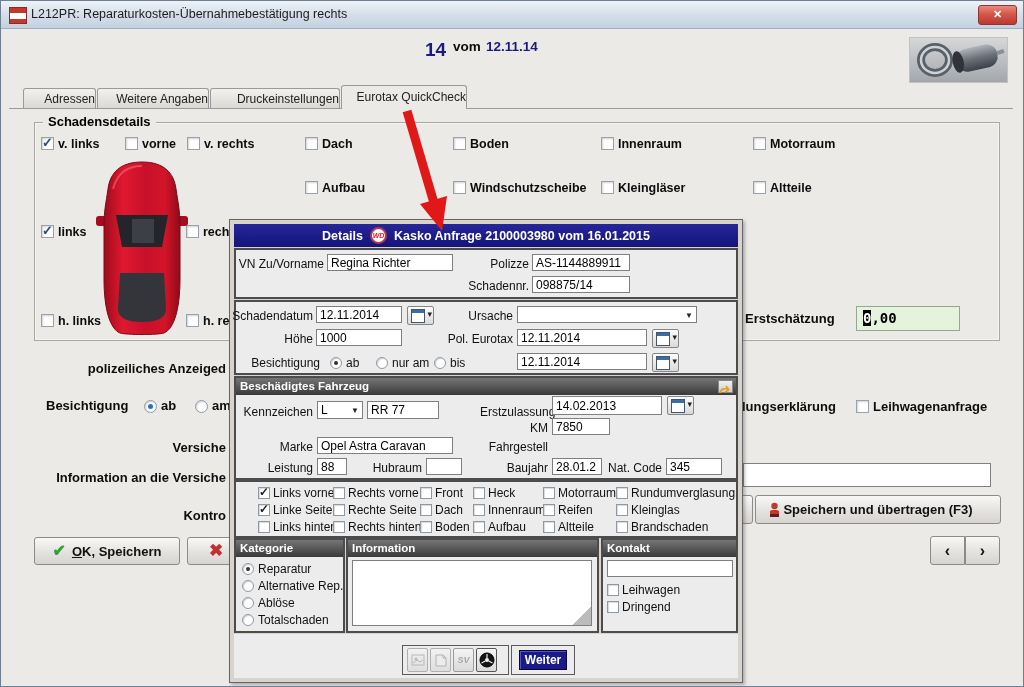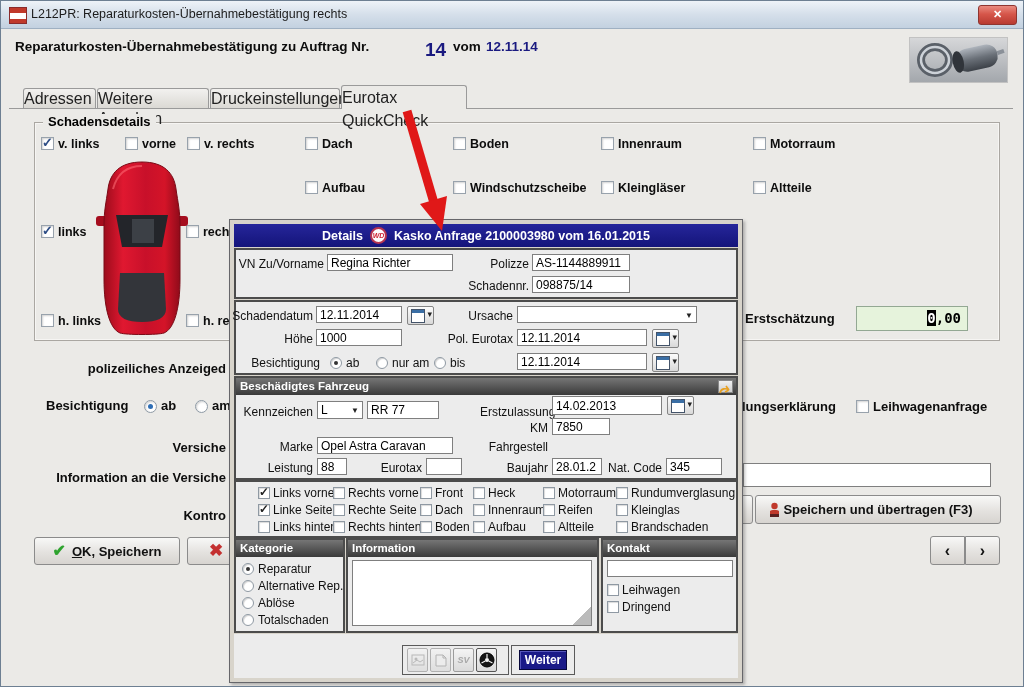--- a/index.html
+++ b/index.html
@@ -13,59 +13,58 @@
   
   .lbl{position:absolute;font-size:12.5px;font-weight:bold;color:#0d0d0d;white-space:nowrap;}
   .dlbl{position:absolute;font-size:12px;color:#111;white-space:nowrap;text-align:right;}
   .inp{position:absolute;background:#fff;border:1px solid #7f7f7f;font:12px "Liberation Sans",sans-serif;padding:1px 3px;box-sizing:border-box;height:17px;}
   .btn{position:absolute;background:linear-gradient(#f8f8f7,#e4e2df 55%,#d7d4d0);border:1px solid #8b8b8b;border-radius:3px;box-sizing:border-box;text-align:center;font-size:13px;font-weight:bold;color:#111;}
   .cb{position:absolute;width:13px;height:13px;background:#fff;border:1px solid #98a2ac;box-shadow:inset 1px 1px 2px rgba(0,0,0,.18);box-sizing:border-box;}
   .cb.on::after{content:"✓";position:absolute;left:0;top:-3px;font-size:13px;font-weight:bold;color:#2d4d85;}
   .rad{position:absolute;width:13px;height:13px;border-radius:50%;background:#fff;border:1px solid #8e9aa5;box-shadow:inset 1px 1px 2px rgba(0,0,0,.18);box-sizing:border-box;}
   .rad.on::after{content:"";position:absolute;left:3px;top:3px;width:5px;height:5px;border-radius:50%;background:#2e6eb5;}
   
-  .tab{position:absolute;top:87px;height:20px;background:linear-gradient(#f2f1ef,#dbd9d4);border:1px solid #9a9a9a;border-bottom:none;border-radius:3px 3px 0 0;font-size:16px;color:#222;text-align:left;line-height:20px;box-sizing:border-box;z-index:1;}
+  .tab{position:absolute;top:87px;height:20px;background:linear-gradient(#f2f1ef,#dbd9d4);border:1px solid #9a9a9a;border-bottom:none;border-radius:3px 3px 0 0;font-size:12px;color:#222;text-align:right;line-height:20px;box-sizing:border-box;z-index:1;}
   .tab.active{top:84px;height:24px;background:#ebeae7;z-index:3;}
   .tabline{position:absolute;left:8px;right:10px;top:107px;border-top:1px solid #9a9a9a;z-index:2;}
   .groupbox{position:absolute;left:33px;top:121px;width:964px;height:217px;border:1px solid #aaa7a2;box-shadow:inset 0 0 0 1px #f6f5f3;}
   .legend{position:absolute;left:42px;top:113px;background:#ebeae7;padding:0 5px;font-size:13px;font-weight:bold;z-index:2;}
   
   .dialog{position:absolute;left:228px;top:218px;width:512px;height:462px;background:#d8d4cb;border:1px solid #66666a;box-shadow:2px 2px 3px rgba(60,60,60,.35);z-index:10;}
   .dtitle{position:absolute;left:4px;top:4px;width:504px;height:23px;background:linear-gradient(#26269a,#14147a);display:flex;align-items:center;justify-content:center;gap:7px;color:#fff;font-size:12.5px;font-weight:bold;}
   .dlogo{width:17px;height:17px;border-radius:50%;background:#fdfdfd;border:2px solid #b63550;box-sizing:border-box;color:#c23;font-size:7px;font-weight:bold;font-style:italic;text-align:center;line-height:13px;}
   .dsec{position:absolute;left:4px;width:504px;background:#ececec;border:2px solid #4c4c4c;box-sizing:border-box;}
   .chdr{position:absolute;height:17px;background:linear-gradient(#757575,#3a3a3a);color:#fff;font-weight:bold;font-size:11.5px;padding:2px 4px;box-sizing:border-box;white-space:nowrap;}
   .dcb{position:absolute;width:12px;height:12px;background:#fff;border:1px solid #8f99a3;box-shadow:inset 1px 1px 1px rgba(0,0,0,.15);box-sizing:border-box;}
   .dcb.on::after{content:"✓";position:absolute;left:0;top:-3px;font-size:12px;font-weight:bold;color:#222;}
   .drad{position:absolute;width:12px;height:12px;border-radius:50%;background:#fff;border:1px solid #8f99a3;box-shadow:inset 1px 1px 1px rgba(0,0,0,.18);box-sizing:border-box;}
   .drad.on::after{content:"";position:absolute;left:3px;top:3px;width:4px;height:4px;border-radius:50%;background:#333;}
   .dtext{position:absolute;font-size:12px;color:#111;white-space:nowrap;}
   .calbtn{position:absolute;width:27px;height:19px;background:linear-gradient(#fcfcfc,#d9d9d9);border:1px solid #858585;border-radius:2px;box-sizing:border-box;}
   .calico{position:absolute;left:3px;top:2px;width:12px;height:12px;background:#fff;border:1px solid #44546a;box-shadow:inset 0 3px 0 #3a6ea5;}
   .calcaret{position:absolute;right:1px;top:2px;font-size:9px;color:#222;font-style:normal;}
   .ddcaret{position:absolute;right:3px;top:4px;font-size:8px;color:#222;font-style:normal;}
-  .erst{position:absolute;left:855px;top:305px;width:112px;height:25px;background:#e6f3dc;border:1px solid #93a893;box-sizing:border-box;text-align:right;font-family:"DejaVu Sans Mono",monospace;font-weight:bold;font-size:14px;padding:3px 6px;}
+  .erst{position:absolute;left:855px;top:305px;width:104px;height:25px;background:#e6f3dc;border:1px solid #93a893;box-sizing:border-box;text-align:left;font-family:"DejaVu Sans Mono",monospace;font-weight:bold;font-size:14px;padding:3px 6px;}
   .erst .selch{background:#000;color:#fff;}
   .ftgrp{position:absolute;border:1px solid #5a5a5a;background:#ececec;box-sizing:border-box;}
   .ftbtn{position:absolute;width:21px;height:24px;border:1px solid #9c9c9c;background:linear-gradient(#f4f4f4,#dadada);border-radius:2px;box-sizing:border-box;display:flex;align-items:center;justify-content:center;}
   .weiter{position:absolute;background:#1a1a88;border:1px solid #06063a;box-shadow:inset 1px 1px 0 #5555bb;color:#fff;font-weight:bold;font-size:12px;text-align:center;line-height:18px;box-sizing:border-box;}
   .photo{position:absolute;left:908px;top:36px;width:97px;height:44px;border:1px solid #c2c2c2;background:linear-gradient(#d6d7d9,#a3a7ac);}
 </style>
 </head>
 <body>
 
 <div class="screen">
 
   <div class="titlebar">
     <span class="appicon"></span>
     <span class="titletext">L212PR: Reparaturkosten-Übernahmebestätigung rechts</span>
     <span class="closebtn">✕</span>
   </div>
 
-  <span class="lbl" style="left:14px;top:38px;font-size:13.5px">Reparaturkosten-Übernahmebestätigung zu Auftrag Nr.</span>
   <span class="lbl" style="left:424px;top:38px;font-size:19px;color:#1a1a80">14</span>
   <span class="lbl" style="left:452px;top:38px;font-size:13.5px">vom</span>
   <span class="lbl" style="left:485px;top:38px;font-size:13.5px;color:#1a1a80">12.11.14</span>
 
   <div class="photo">
     <svg width="95" height="42" viewBox="0 0 95 42">
       <defs>
         <linearGradient id="muf" x1="0" y1="0" x2="0" y2="1">
           <stop offset="0" stop-color="#aeb4bc"></stop>
             <stop offset=".5" stop-color="#6a7078"></stop>
@@ -251,21 +250,21 @@
         <i class="calico"></i>
         <i class="calcaret">▾</i>
       </span>
     <span class="dlbl" style="left:286px;top:201px;width:32px">KM</span>
     <input class="inp" style="left: 322px; top: 198px; width: 58px;" value="7850">
     <span class="dlbl" style="left:2px;top:220px;width:81px">Marke</span>
     <input class="inp" style="left: 87px; top: 217px; width: 136px;" value="Opel Astra Caravan">
     <span class="dlbl" style="left:250px;top:220px;width:68px">Fahrgestell</span>
     <span class="dlbl" style="left:2px;top:241px;width:81px">Leistung</span>
     <input class="inp" style="left: 87px; top: 238px; width: 30px;" value="88">
-    <span class="dlbl" style="left:124px;top:241px;width:68px">Eurotax</span>
+    <span class="dlbl" style="left:124px;top:241px;width:68px">Hubraum</span>
     <input class="inp" style="left: 196px; top: 238px; width: 36px;">
     <span class="dlbl" style="left:250px;top:241px;width:68px">Baujahr</span>
     <input class="inp" style="left: 322px; top: 238px; width: 50px;" value="28.01.2">
     <span class="dlbl" style="left:376px;top:241px;width:56px">Nat. Code</span>
     <input class="inp" style="left: 436px; top: 238px; width: 56px;" value="345">
 
     <span class="dcb on" style="left:28px;top:267px"></span>
       <span class="dtext" style="left:43px;top:266px">Links vorne</span>
     <span class="dcb" style="left:103px;top:267px"></span>
       <span class="dtext" style="left:118px;top:266px">Rechts vorne</span>

